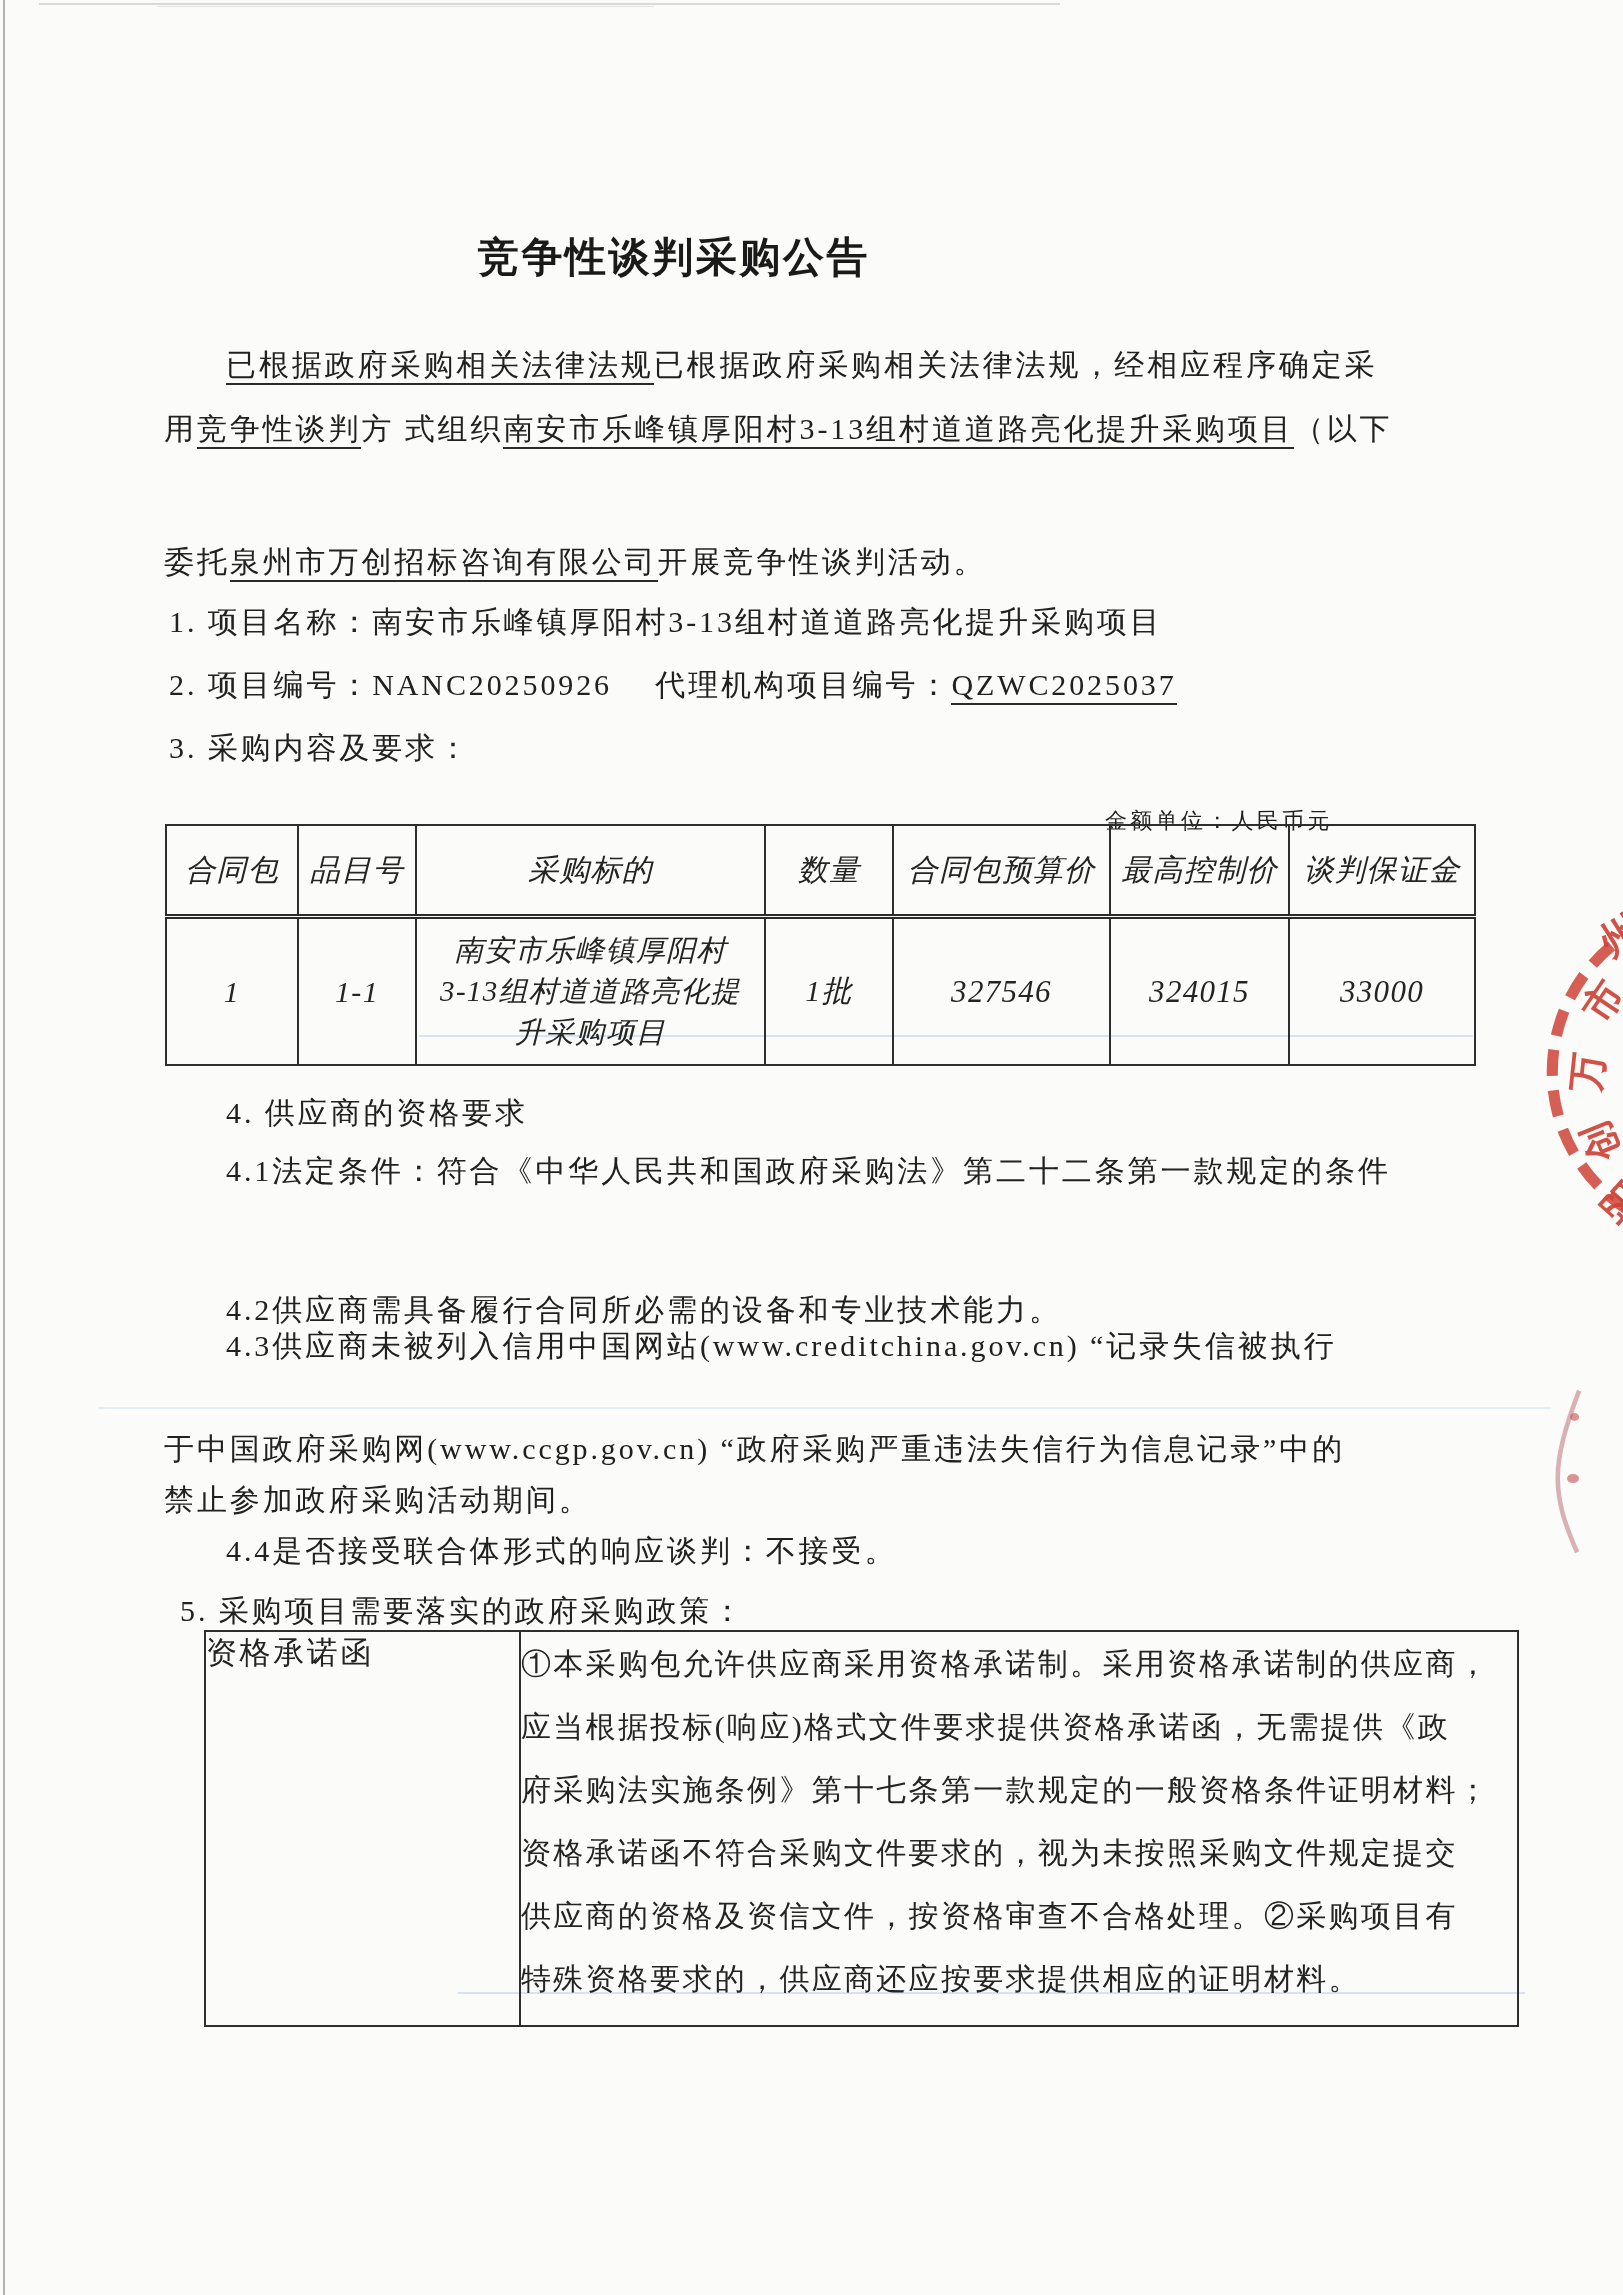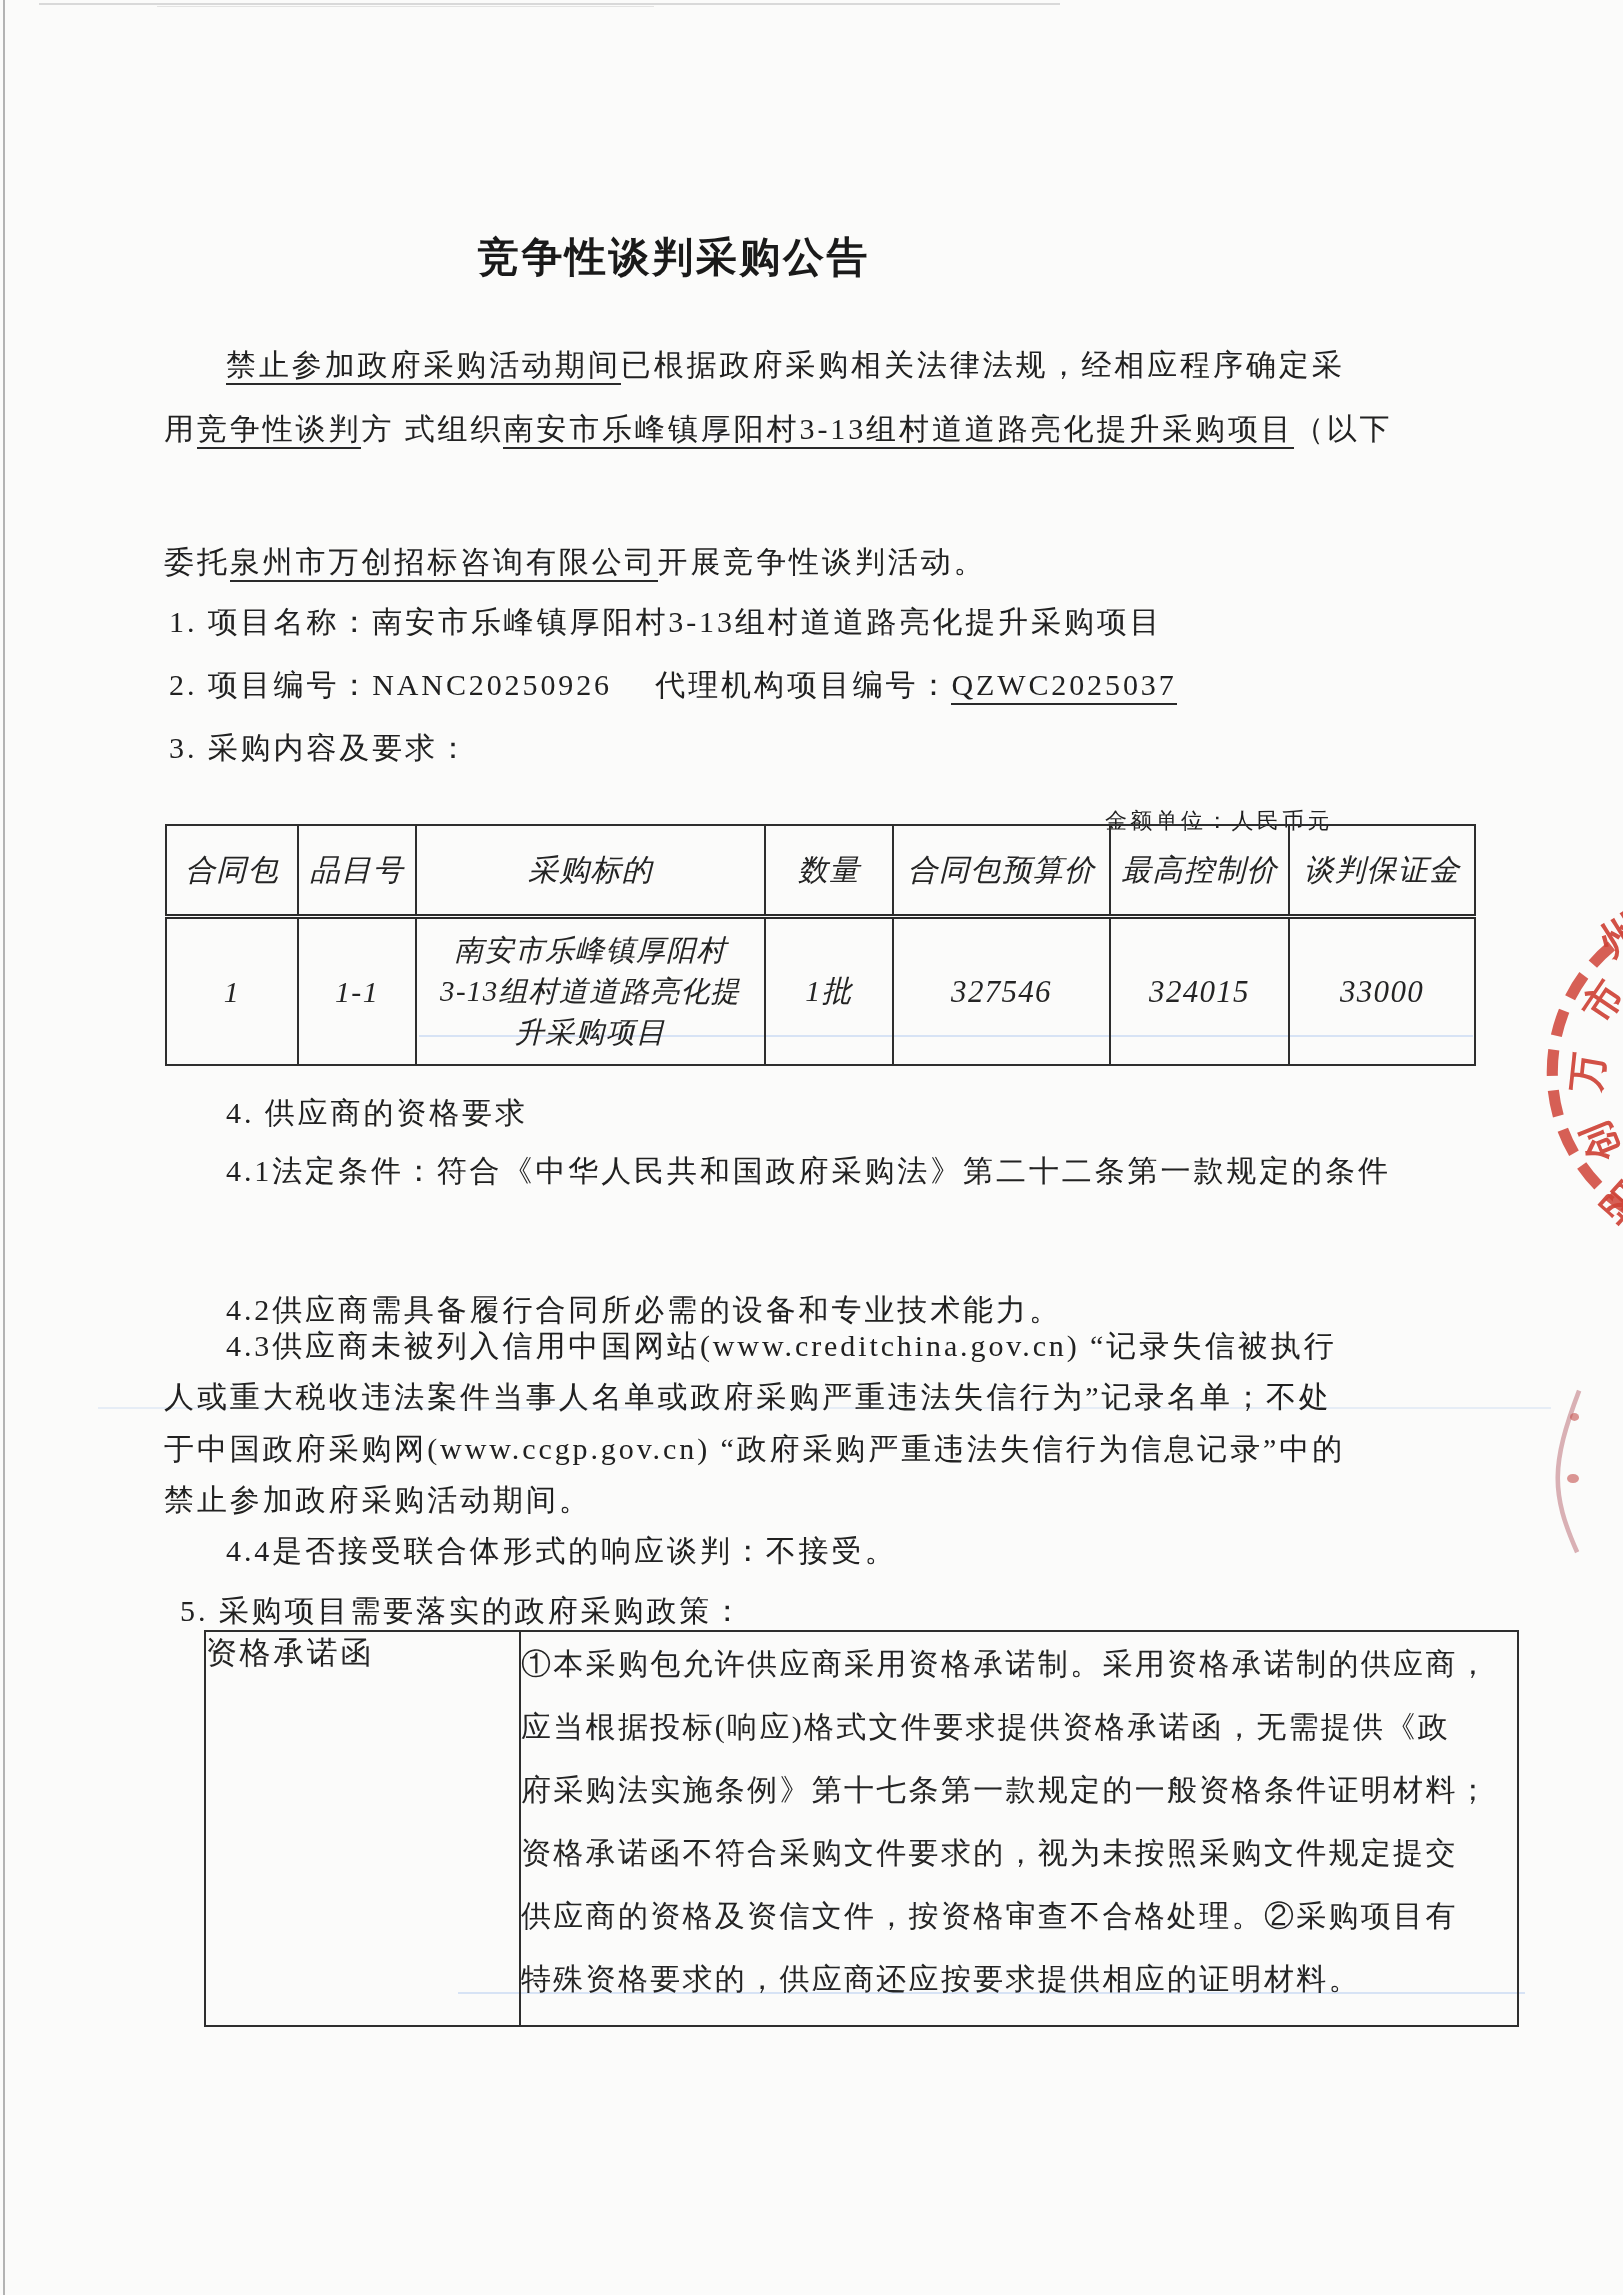--- a/index.html
+++ b/index.html
@@ -81,21 +81,21 @@
 
   <div class="edge-line"></div>
   <div class="top-streak1"></div>
   <div class="top-streak2"></div>
   <div class="blue-line" style="left:419px;top:1035px;width:1054px;opacity:.28;"></div>
   <div class="blue-line" style="left:98px;top:1407px;width:1453px;opacity:.16;"></div>
   <div class="blue-line" style="left:458px;top:1992px;width:1067px;opacity:.28;"></div>
 
   <div class="title">竞争性谈判采购公告</div>
 
-  <div class="line" style="left:226px;top:346px;"><span class="u">禁止参加政府采购活动期间</span><span>已根据政府采购相关法律法规，经相应程序确定采</span></div>
+  <div class="line" style="left:226px;top:346px;"><span class="u">已根据政府采购相关法律法规</span><span>已根据政府采购相关法律法规，经相应程序确定采</span></div>
   <div class="line" style="left:164px;top:410px;"><span>用</span><span class="u">竞争性谈判</span><span>方 式组织</span><span class="u">南安市乐峰镇厚阳村3-13组村道道路亮化提升采购项目</span><span>（以下</span></div>
   <div class="line" style="left:164px;top:543px;"><span>委托</span><span class="u">泉州市万创招标咨询有限公司</span><span>开展竞争性谈判活动。</span></div>
 
   <div class="line" style="left:169px;top:603px;">1. 项目名称：南安市乐峰镇厚阳村3-13组村道道路亮化提升采购项目</div>
   <div class="line" style="left:169px;top:666px;"><span>2. 项目编号：NANC20250926　 代理机构项目编号：</span><span class="u">QZWC2025037</span></div>
   <div class="line" style="left:169px;top:729px;">3. 采购内容及要求：</div>
 
   <div class="amount-note">金额单位：人民币元</div>
 
   <table class="sheet" id="table1">
@@ -129,21 +129,20 @@
       <td class="num-cell">324015</td>
       <td class="num-cell">33000</td>
     </tr>
   </tbody>
     </table>
 
   <div class="line" style="left:226px;top:1094px;">4. 供应商的资格要求</div>
   <div class="line" style="left:226px;top:1152px;">4.1法定条件：符合《中华人民共和国政府采购法》第二十二条第一款规定的条件</div>
   <div class="line" style="left:226px;top:1291px;">4.2供应商需具备履行合同所必需的设备和专业技术能力。</div>
   <div class="line" style="left:226px;top:1327px;">4.3供应商未被列入信用中国网站(www.creditchina.gov.cn)  “记录失信被执行</div>
-  <div class="line" style="left:164px;top:1378px;">人或重大税收违法案件当事人名单或政府采购严重违法失信行为”记录名单；不处</div>
   <div class="line" style="left:164px;top:1430px;">于中国政府采购网(www.ccgp.gov.cn)  “政府采购严重违法失信行为信息记录”中的</div>
   <div class="line" style="left:164px;top:1481px;">禁止参加政府采购活动期间。</div>
   <div class="line" style="left:226px;top:1532px;">4.4是否接受联合体形式的响应谈判：不接受。</div>
   <div class="line" style="left:180px;top:1592px;">5. 采购项目需要落实的政府采购政策：</div>
 
   <table class="sheet" id="table2">
     <colgroup>
         <col style="width:315px">
         <col style="width:998px">
       </colgroup>

